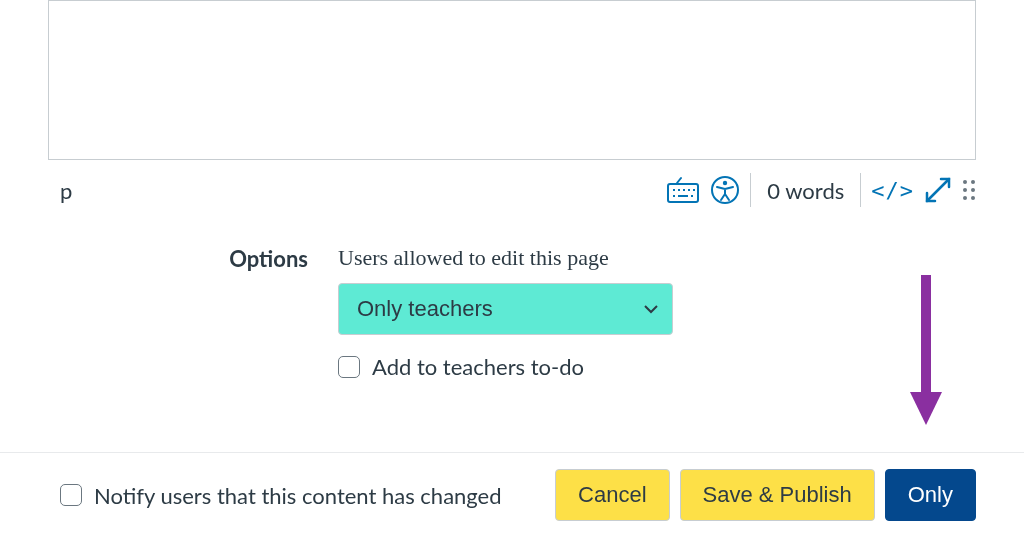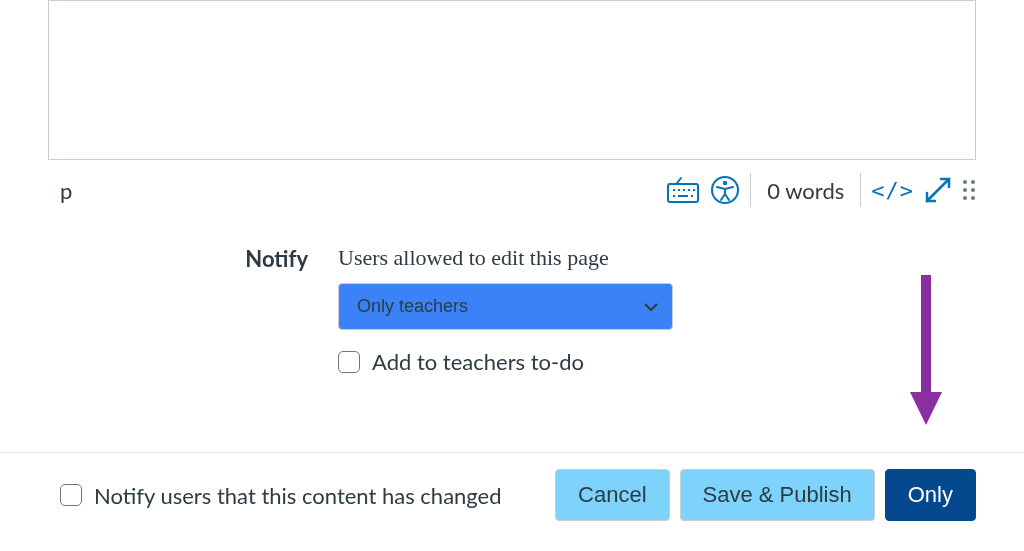--- a/index.html
+++ b/index.html
@@ -68,23 +68,23 @@
     }
     .select-wrap {
       position: relative;
       width: 335px;
       margin-bottom: 18px;
     }
     .select-box {
       width: 100%;
       border: 1px solid #c7cdd1;
       border-radius: 4px;
-      background: #3b82f6;
+      background: #5eead4;
       padding: 12px 22px 12px 18px;
-      font-size: 18px;
+      font-size: 22px;
       color: #2d3b45;
       cursor: pointer;
       text-align: left;
     }
     .select-caret {
       position: absolute;
       right: 14px;
       top: 50%;
       transform: translateY(-50%);
       color: #2d3b45;
@@ -118,21 +118,21 @@
     .footer-actions {
       display: flex;
       gap: 10px;
     }
     .btn {
       font-size: 22px;
       padding: 12px 22px;
       border-radius: 4px;
       cursor: pointer;
       border: 1px solid #c7cdd1;
-      background: #7dd3fc;
+      background: #fde047;
       color: #2d3b45;
     }
     .btn-primary {
       background: #04488d;
       border-color: #04488d;
       color: #fff;
     }
     .annotation-arrow {
       position: absolute;
       right: 78px;
@@ -191,21 +191,21 @@
         <circle cx="3" cy="11" r="2" fill="#6b7780"></circle>
           <circle cx="11" cy="11" r="2" fill="#6b7780"></circle>
         <circle cx="3" cy="19" r="2" fill="#6b7780"></circle>
           <circle cx="11" cy="19" r="2" fill="#6b7780"></circle>
       </svg>
     </span>
   </div>
 </div>
 
 <div class="options-row">
-  <div class="options-label">Notify</div>
+  <div class="options-label">Options</div>
   <div class="options-body">
     <label class="field-label">Users allowed to edit this page</label>
     <div class="select-wrap">
       <button class="select-box">
         <span>Only teachers</span>
       </button>
       <span class="select-caret">
         <svg width="16" height="10" viewBox="0 0 16 10" fill="none" stroke="#2d3b45" stroke-width="2">
             <path d="M2 2 L8 8 L14 2"></path>
           </svg>

